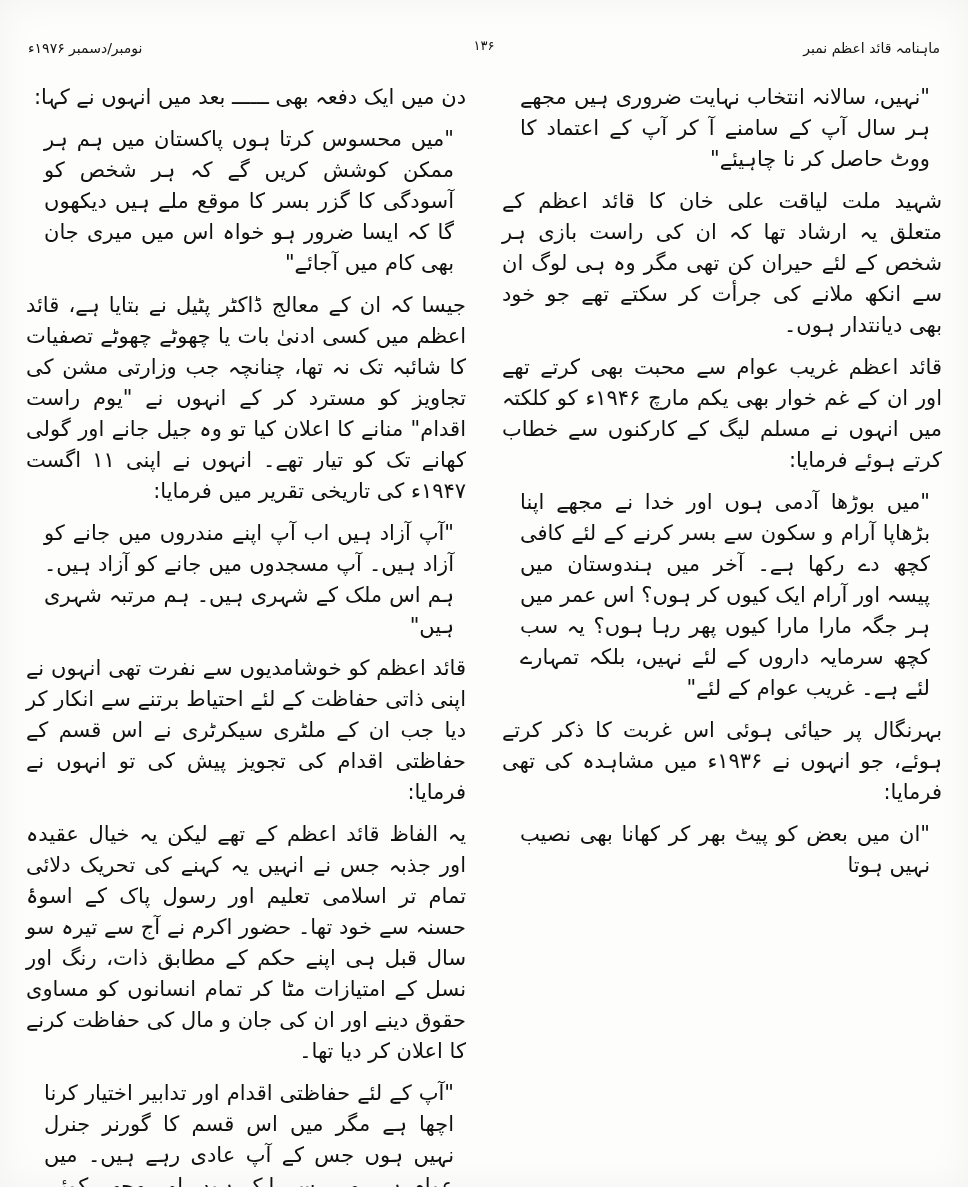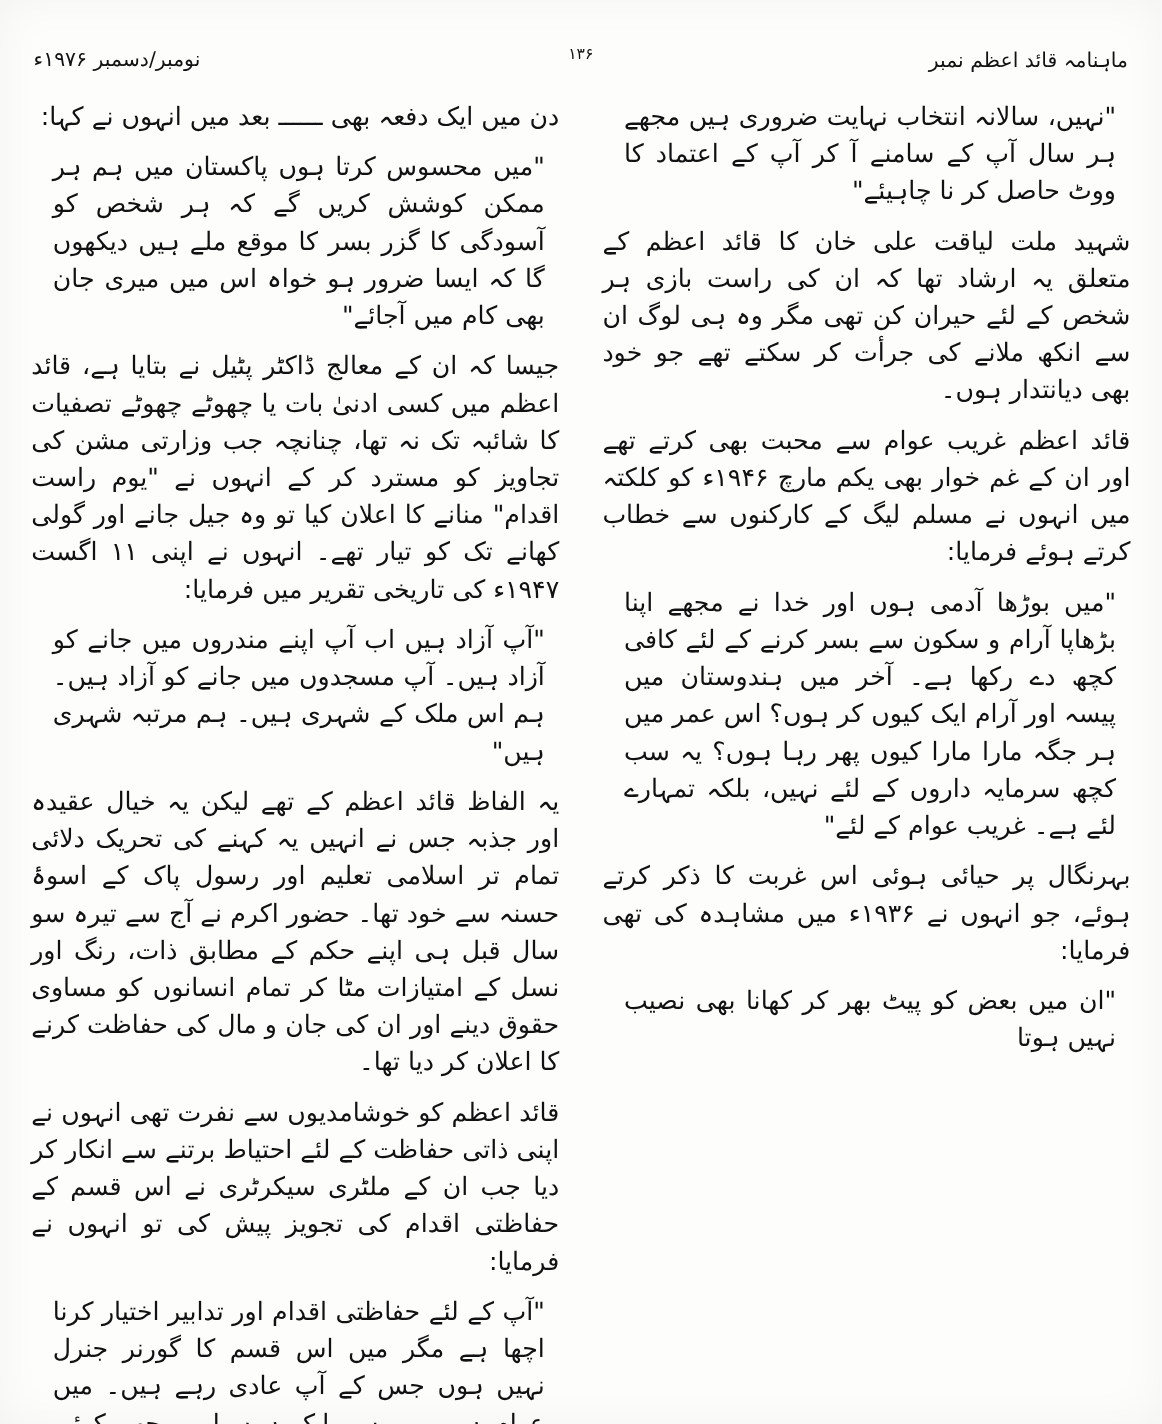--- a/index.html
+++ b/index.html
@@ -26,21 +26,21 @@
   .header {
     position: absolute;
     top: 38px;
     left: 28px;
     right: 28px;
     height: 30px;
     direction: rtl;
   }
   .hdr-right, .hdr-left, .hdr-center {
     position: absolute;
-    font-size: 17px;
+    font-size: 14px;
     font-family: "DejaVu Sans", sans-serif;
     white-space: nowrap;
     color: #121212;
   }
   .hdr-right { right: 0; top: 2px; letter-spacing: 0.5px; }
   .hdr-left  { left: 0; top: 2px; letter-spacing: 0.5px; }
   .hdr-center{ left: 50%; transform: translateX(-50%); top: 0px; font-size: 13px; letter-spacing: 1px; }
 
   
   .body-cols {
@@ -105,21 +105,21 @@
       <p class="para quote">"میں بوڑھا آدمی ہوں اور خدا نے مجھے اپنا بڑھاپا آرام و سکون سے بسر کرنے کے لئے کافی کچھ دے رکھا ہے۔ آخر میں ہندوستان میں پیسہ اور آرام ایک کیوں کر ہوں؟ اس عمر میں ہر جگہ مارا مارا کیوں پھر رہا ہوں؟ یہ سب کچھ سرمایہ داروں کے لئے نہیں، بلکہ تمہارے لئے ہے۔ غریب عوام کے لئے"</p>
       <p class="para">بہرنگال پر حیائی ہوئی اس غربت کا ذکر کرتے ہوئے، جو انہوں نے ۱۹۳۶ء میں مشاہدہ کی تھی فرمایا:</p>
       <p class="para quote">"ان میں بعض کو پیٹ بھر کر کھانا بھی نصیب نہیں ہوتا</p>
     </div>
 
     <div class="col col-left">
       <p class="para">دن میں ایک دفعہ بھی ــــــ بعد میں انہوں نے کہا:</p>
       <p class="para quote">"میں محسوس کرتا ہوں پاکستان میں ہم ہر ممکن کوشش کریں گے کہ ہر شخص کو آسودگی کا گزر بسر کا موقع ملے ہیں دیکھوں گا کہ ایسا ضرور ہو خواہ اس میں میری جان بھی کام میں آجائے"</p>
       <p class="para">جیسا کہ ان کے معالج ڈاکٹر پٹیل نے بتایا ہے، قائد اعظم میں کسی ادنیٰ بات یا چھوٹے چھوٹے تصفیات کا شائبہ تک نہ تھا، چنانچہ جب وزارتی مشن کی تجاویز کو مسترد کر کے انہوں نے "یوم راست اقدام" منانے کا اعلان کیا تو وہ جیل جانے اور گولی کھانے تک کو تیار تھے۔ انہوں نے اپنی ۱۱ اگست ۱۹۴۷ء کی تاریخی تقریر میں فرمایا:</p>
       <p class="para quote">"آپ آزاد ہیں اب آپ اپنے مندروں میں جانے کو آزاد ہیں۔ آپ مسجدوں میں جانے کو آزاد ہیں۔ ہم اس ملک کے شہری ہیں۔ ہم مرتبہ شہری ہیں"</p>
+      <p class="para">قائد اعظم کو خوشامدیوں سے نفرت تھی انہوں نے اپنی ذاتی حفاظت کے لئے احتیاط برتنے سے انکار کر دیا جب ان کے ملٹری سیکرٹری نے اس قسم کے حفاظتی اقدام کی تجویز پیش کی تو انہوں نے فرمایا:</p>
       <p class="para">یہ الفاظ قائد اعظم کے تھے لیکن یہ خیال عقیدہ اور جذبہ جس نے انہیں یہ کہنے کی تحریک دلائی تمام تر اسلامی تعلیم اور رسول پاک کے اسوۂ حسنہ سے خود تھا۔ حضور اکرم نے آج سے تیرہ سو سال قبل ہی اپنے حکم کے مطابق ذات، رنگ اور نسل کے امتیازات مٹا کر تمام انسانوں کو مساوی حقوق دینے اور ان کی جان و مال کی حفاظت کرنے کا اعلان کر دیا تھا۔</p>
-      <p class="para">قائد اعظم کو خوشامدیوں سے نفرت تھی انہوں نے اپنی ذاتی حفاظت کے لئے احتیاط برتنے سے انکار کر دیا جب ان کے ملٹری سیکرٹری نے اس قسم کے حفاظتی اقدام کی تجویز پیش کی تو انہوں نے فرمایا:</p>
       <p class="para quote">"آپ کے لئے حفاظتی اقدام اور تدابیر اختیار کرنا اچھا ہے مگر میں اس قسم کا گورنر جنرل نہیں ہوں جس کے آپ عادی رہے ہیں۔ میں عوام ہی میں سے ایک ہوں اور مجھے کوئی بھی گزند نہیں پہنچے گا۔ بہر کیفیت یہ اقدامات فضول خرچی ہوں گے"</p>
     </div>
 
   </div>
 
   <div class="edge-shadow"></div>
 </div>
 
 </body></html>

